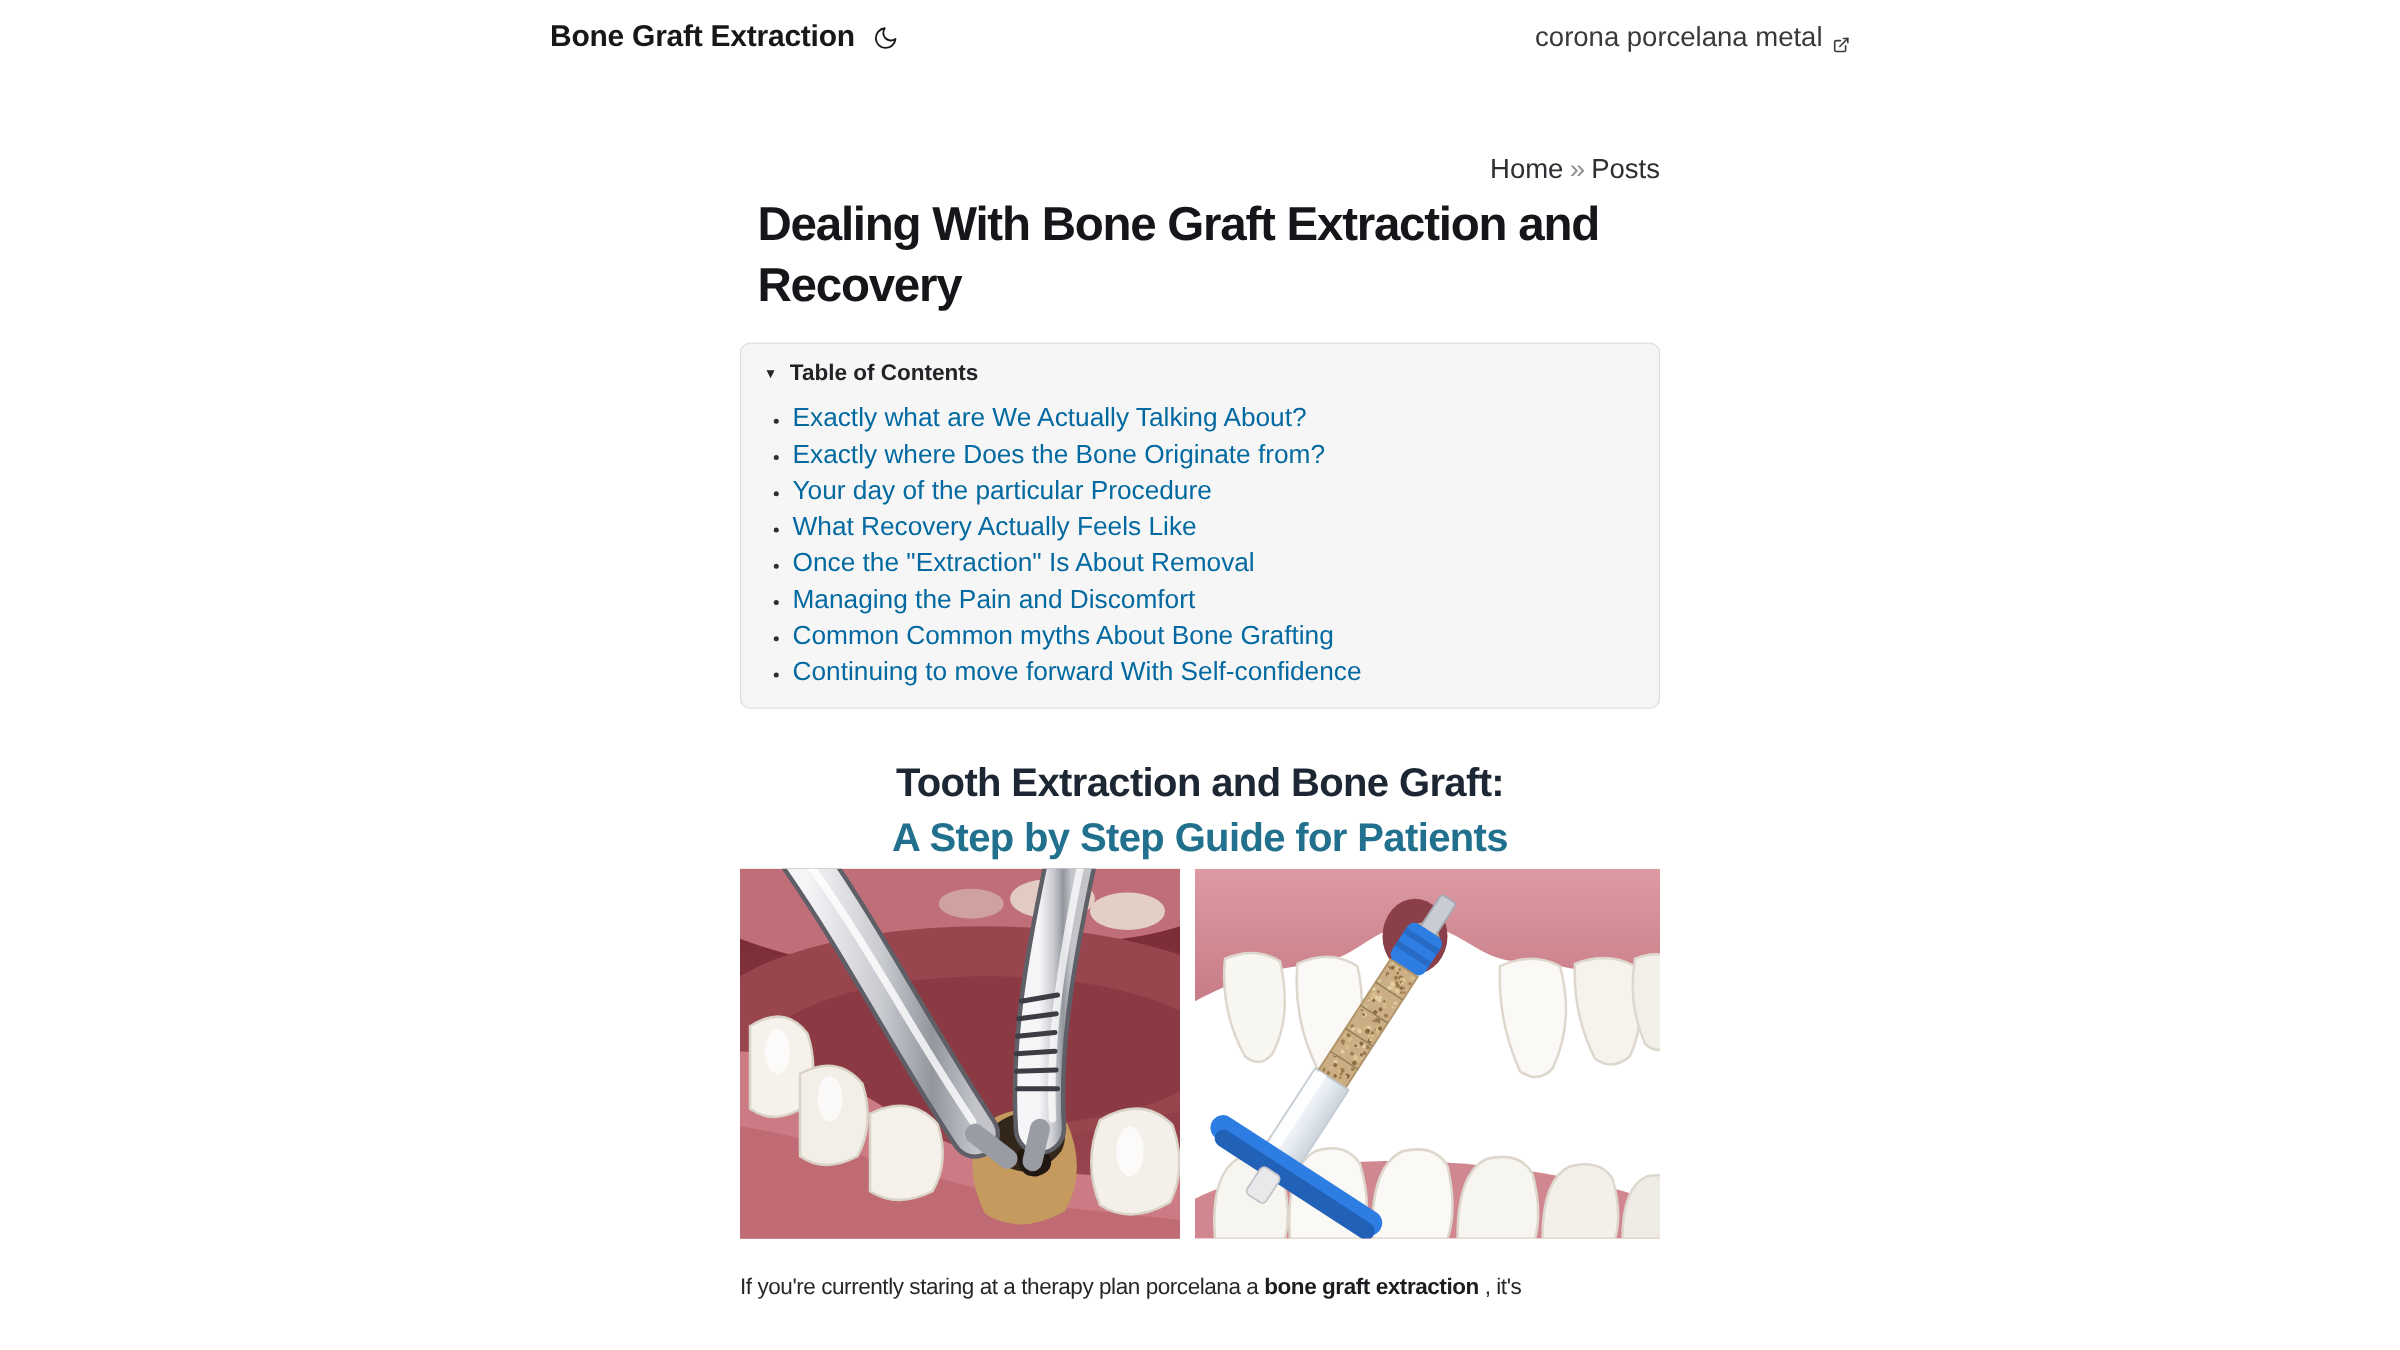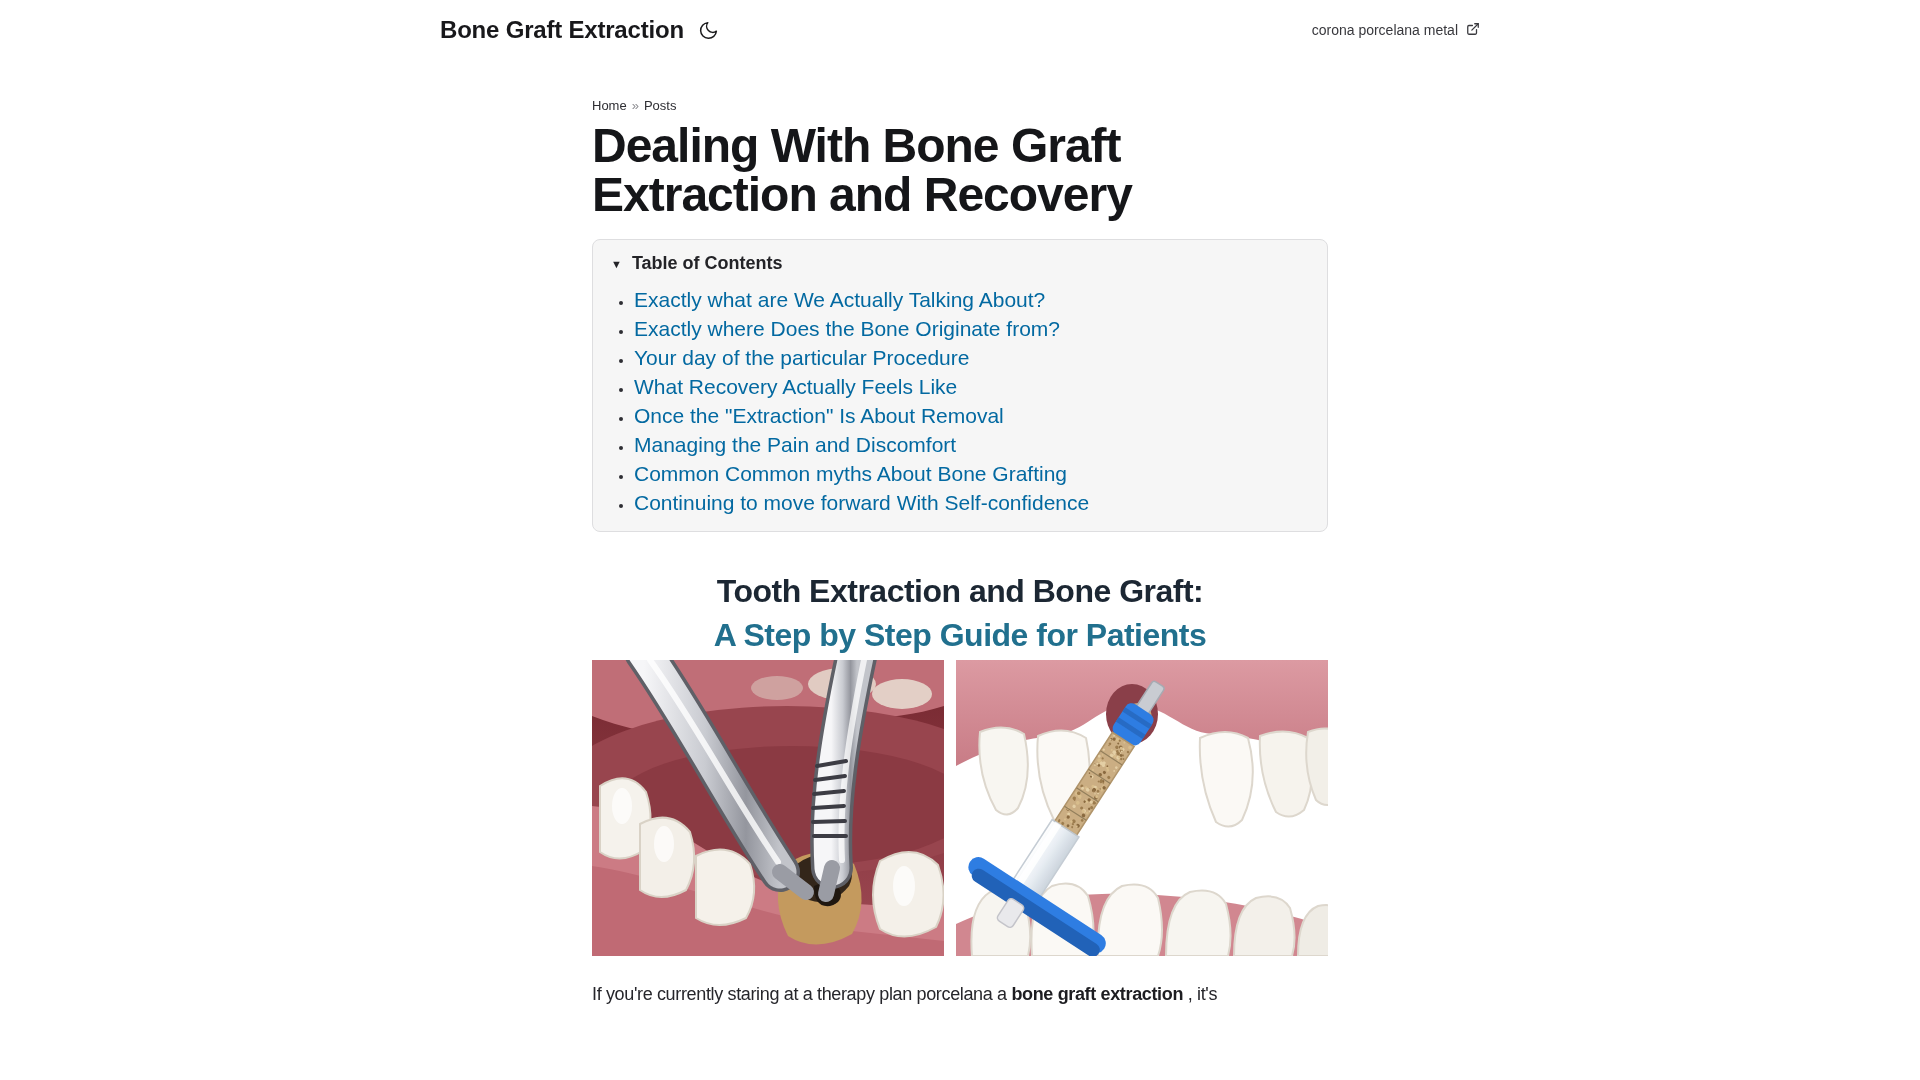--- a/index.html
+++ b/index.html
@@ -19,33 +19,33 @@
   .site-brand { display:flex; align-items:center; gap:12px; }
   .site-title {
     font-size:24px; font-weight:700; color:#18181b; letter-spacing:-0.2px;
     text-decoration:none; cursor:pointer;
   }
   .theme-toggle {
     background:none; border:none; padding:2px; cursor:pointer;
     display:flex; align-items:center;
   }
   .nav-link {
-    font-size:14px; color:#38383d; text-decoration:none; cursor:pointer;
-    display:flex; align-items:flex-start; gap:8px;
+    font-size:22px; color:#38383d; text-decoration:none; cursor:pointer;
+    display:flex; align-items:flex-end; gap:8px;
   }
 
   
   main { width:736px; margin:0 auto; }
 
-  .breadcrumb { margin-top:54px; font-size:13px; color:#2e2e33; }
+  .breadcrumb { margin-top:78px; font-size:22px; color:#2e2e33;text-align:right; }
   .breadcrumb a { color:#2e2e33; text-decoration:none; cursor:pointer; }
   .breadcrumb .sep { color:#8e8e93; margin:0 5px; }
 
   h1.post-title {
-    margin:8px 0 0; font-size:48px; line-height:49px; font-weight:700;
+    margin:8px 14px 0; font-size:38px; line-height:49px; font-weight:700;
     color:#151619; letter-spacing:-1px;
   }
   .post-meta { margin-top:10px; font-size:17px; color:#6e6e73; }
 
   
   details.toc {
     margin-top:20px; background:#f6f6f6; border:1px solid #dedee0;
     border-radius:8px; padding:13px 18px 14px;
   }
   details.toc summary {

